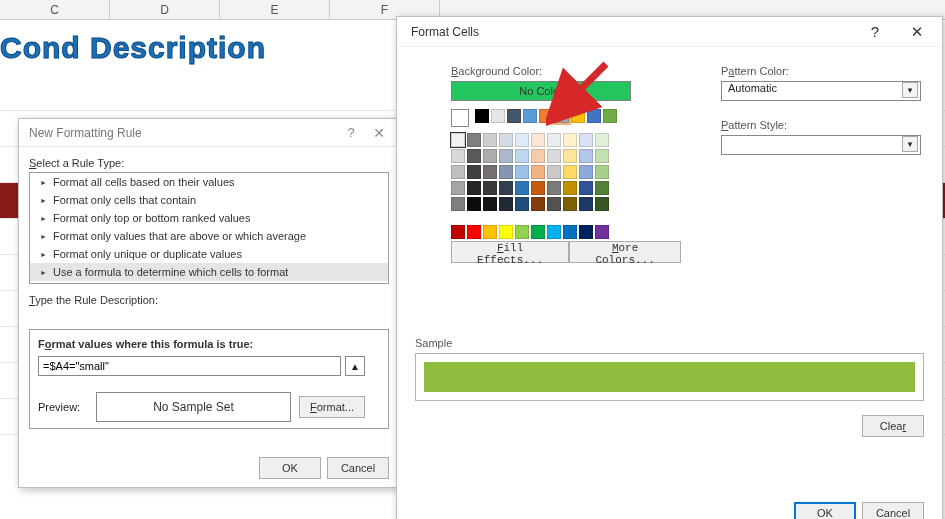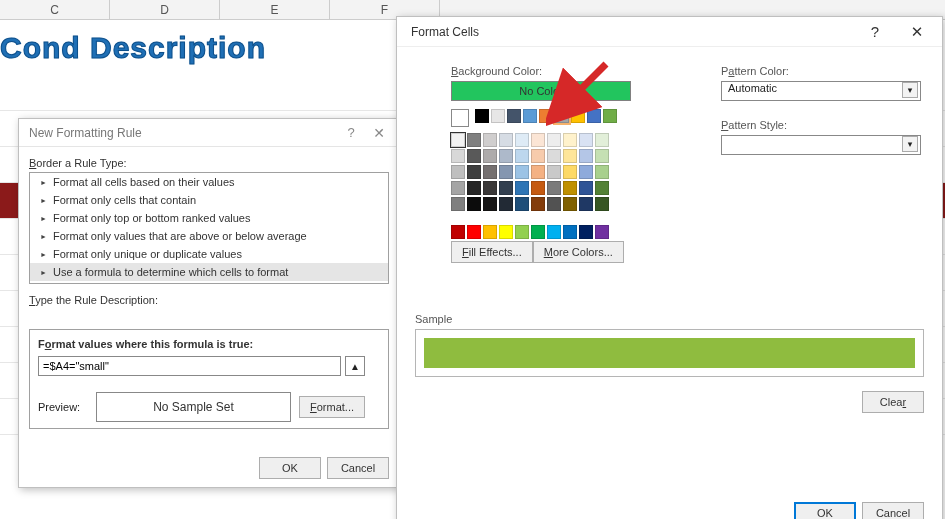--- a/index.html
+++ b/index.html
@@ -287,41 +287,41 @@
   .swatch.selected {
     outline: 2px solid #f6b26b;
     outline-offset: 0;
   }
   .swatch.outlined {
     outline: 1px solid #333;
   }
   .swatch-block { margin-top: 6px; }
   .swatch-block2 { margin-top: 14px; }
   .action-row {
-    display: flex; 
+    display: flex;  font-family: Liberation Mono, monospace;
   }
   .ctrl-combo {
     width: 200px; height: 20px;
     border: 1px solid #888;
     background: #fff;
     display: flex; align-items: flex-start;
     justify-content: space-between;
     padding: 0 2px 0 6px;
     font-size: 11px;
     margin-bottom: 18px;
   }
   .ctrl-combo .arrow {
     width: 16px; height: 16px;
     border: 1px solid #aaa;
     background: #f3f3f3;
     text-align: center; line-height: 14px;
     font-size: 9px;
   }
   .sample-block {
-    margin-top: 50px;
+    margin-top: 74px;
   }
   .sample-label { font-size: 11px; color: #555; margin-bottom: 4px; }
   .sample-box {
     border: 1px solid #b5b5b5;
     padding: 8px;
     height: 48px;
   }
   .sample-fill {
     width: 100%; height: 100%;
     background: #8fbc3f;
@@ -376,26 +376,26 @@
 </div>
 
 <div class="dlg-rule">
   <div class="titlebar">
     <span>New Formatting Rule</span>
     <span class="spacer"></span>
     <span class="help">?</span>
     <span class="close">✕</span>
   </div>
   <div class="dlg-body">
-    <div class="section-label underline-first">Border a Rule Type:</div>
+    <div class="section-label underline-first">Select a Rule Type:</div>
     <div class="rule-list">
       <div class="rule-item">Format all cells based on their values</div>
       <div class="rule-item">Format only cells that contain</div>
       <div class="rule-item">Format only top or bottom ranked values</div>
-      <div class="rule-item">Format only values that are above or below average</div>
+      <div class="rule-item">Format only values that are above or which average</div>
       <div class="rule-item">Format only unique or duplicate values</div>
       <div class="rule-item selected">Use a formula to determine which cells to format</div>
     </div>
 
     <div class="section-label underline-first" style="margin-top:10px">Type the Rule Description:</div>
 
     <div class="formula-box">
       <div class="formula-title">
         <b><span>F</span><span class="u">o</span><span>rmat values where this formula is true:</span></b>
       </div>

